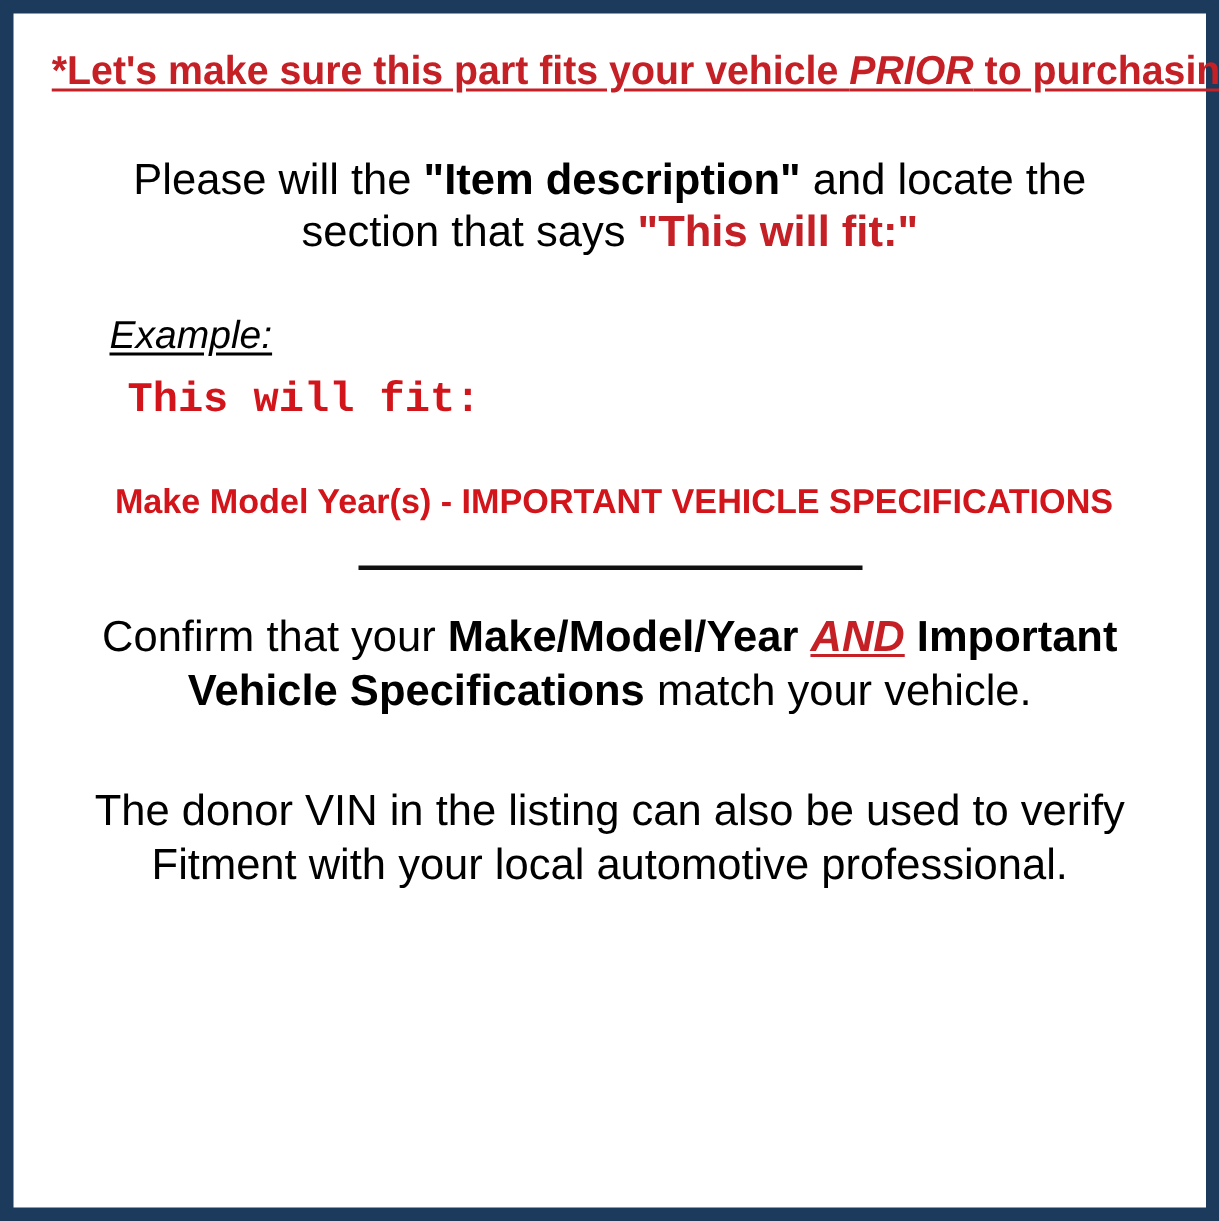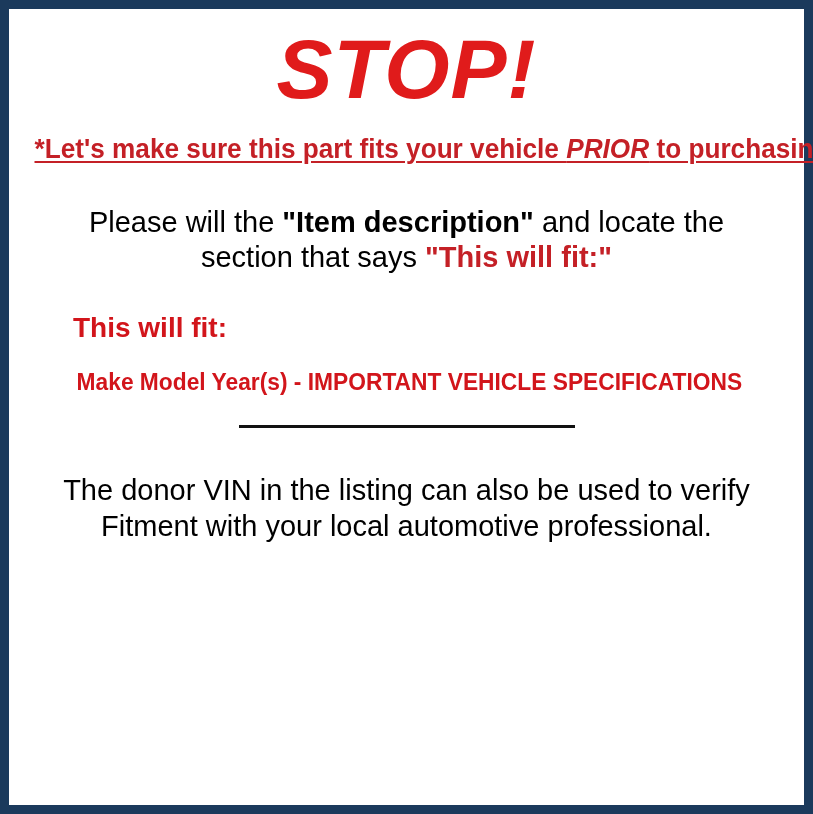--- a/index.html
+++ b/index.html
@@ -96,26 +96,26 @@
     font-style: italic;
     font-weight: normal;
     color: #000000;
     text-decoration: underline;
     text-underline-offset: 3px;
     line-height: 1.15;
     margin: 0;
     display: inline-block;
   }
   #example-fit {
-    font-family: Liberation Sans, sans-serif;
+    font-family: Liberation Mono, monospace;
     font-size: 28px;
     font-weight: bold;
     color: #d2151b;
     line-height: 1.1;
-    margin: 0;
+    margin: 12px;
     padding-top: 2px;
   }
   #example-spec {
     font-family: "Liberation Sans", sans-serif;
     font-size: 23px;
     font-weight: bold;
     color: #d2151b;
     letter-spacing: 0px;
     line-height: 1.1;
     margin: 0;
@@ -136,37 +136,42 @@
 
   #para-confirm { padding-top: 28px; }
   #para-vin     { padding-top: 45px; }
 </style>
 </head>
 <body>
 
 <div id="banner">
   <div id="inner">
 
-    <div id="stop-heading">STOP!</div>
 
     <div id="subtitle">
       <span>*Let's make sure this part fits your vehicle </span><span class="it">PRIOR</span><span> to purchasing*</span>
     </div>
 
 
     <p class="body-para" id="para-view">
       <span>Please will the </span><span class="bold-black">"Item description"</span><span> and locate the section that says </span><span class="redbold">"This will fit:"</span>
     </p>
 
     <div id="example-block">
+      <div>
+        <span id="example-label">Example:</span>
+      </div>
       <div id="example-fit">This will fit:</div>
       <div id="example-spec">Make Model Year(s) - IMPORTANT VEHICLE SPECIFICATIONS</div>
     </div>
 
     <div id="divider-wrap">
       <div id="divider"></div>
     </div>
 
+    <p class="body-para" id="para-confirm">
+      <span>Confirm that your </span><span class="bold-black">Make/Model/Year</span><span> </span><span class="must">AND</span><span> </span><span class="bold-black">Important Vehicle Specifications</span><span> match your vehicle.</span>
+    </p>
 
     <p class="body-para" id="para-vin">The donor VIN in the listing can also be used to verify Fitment with your local automotive professional.</p>
 
   </div>
 </div>
 
 </body></html>

